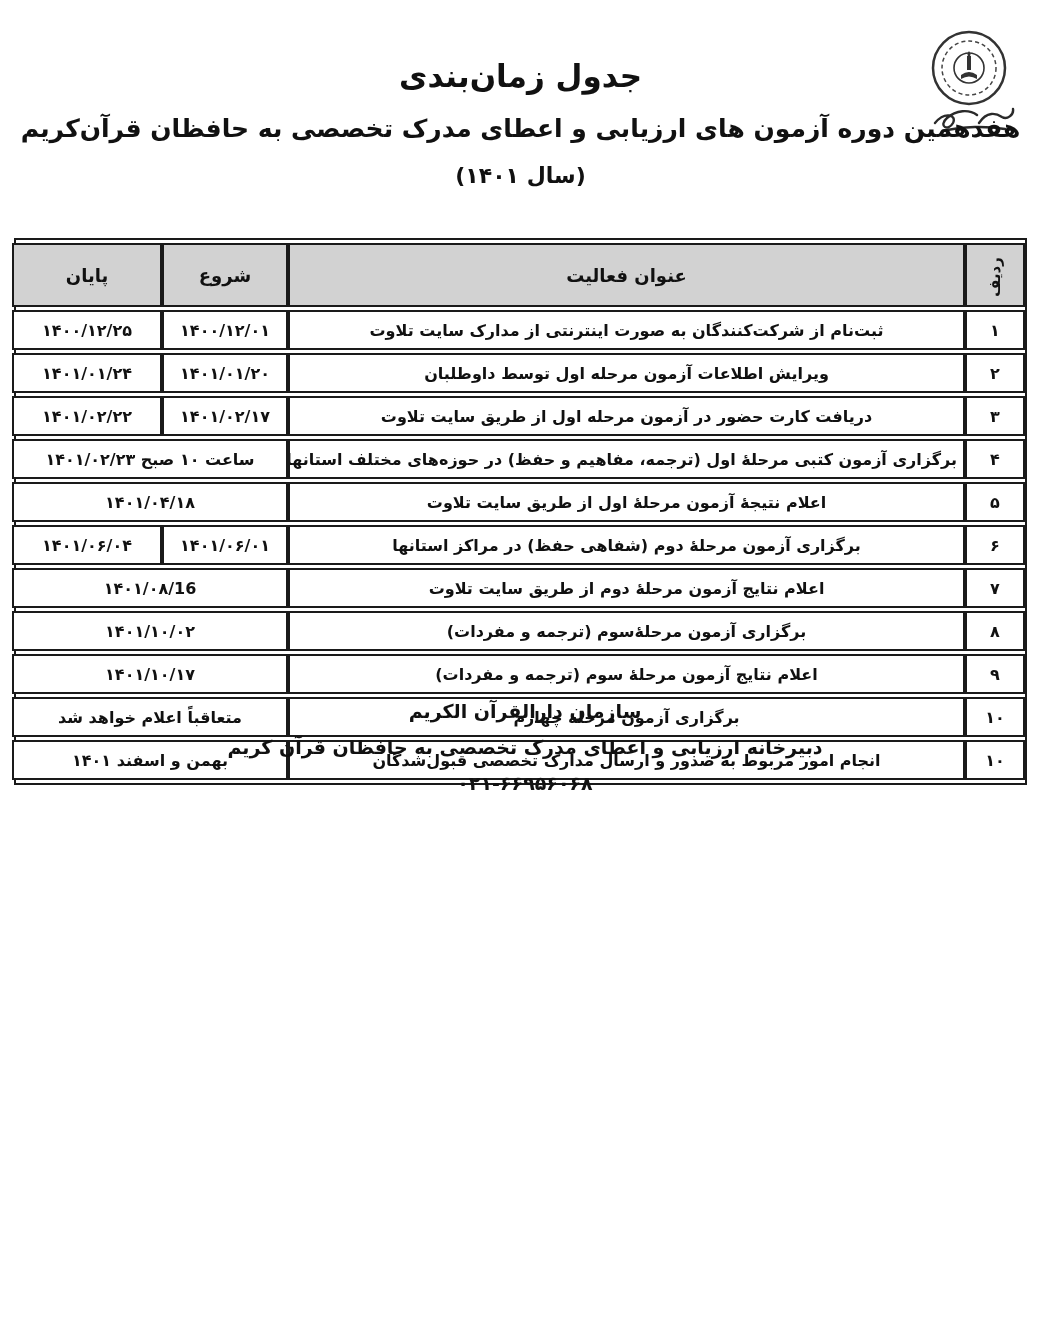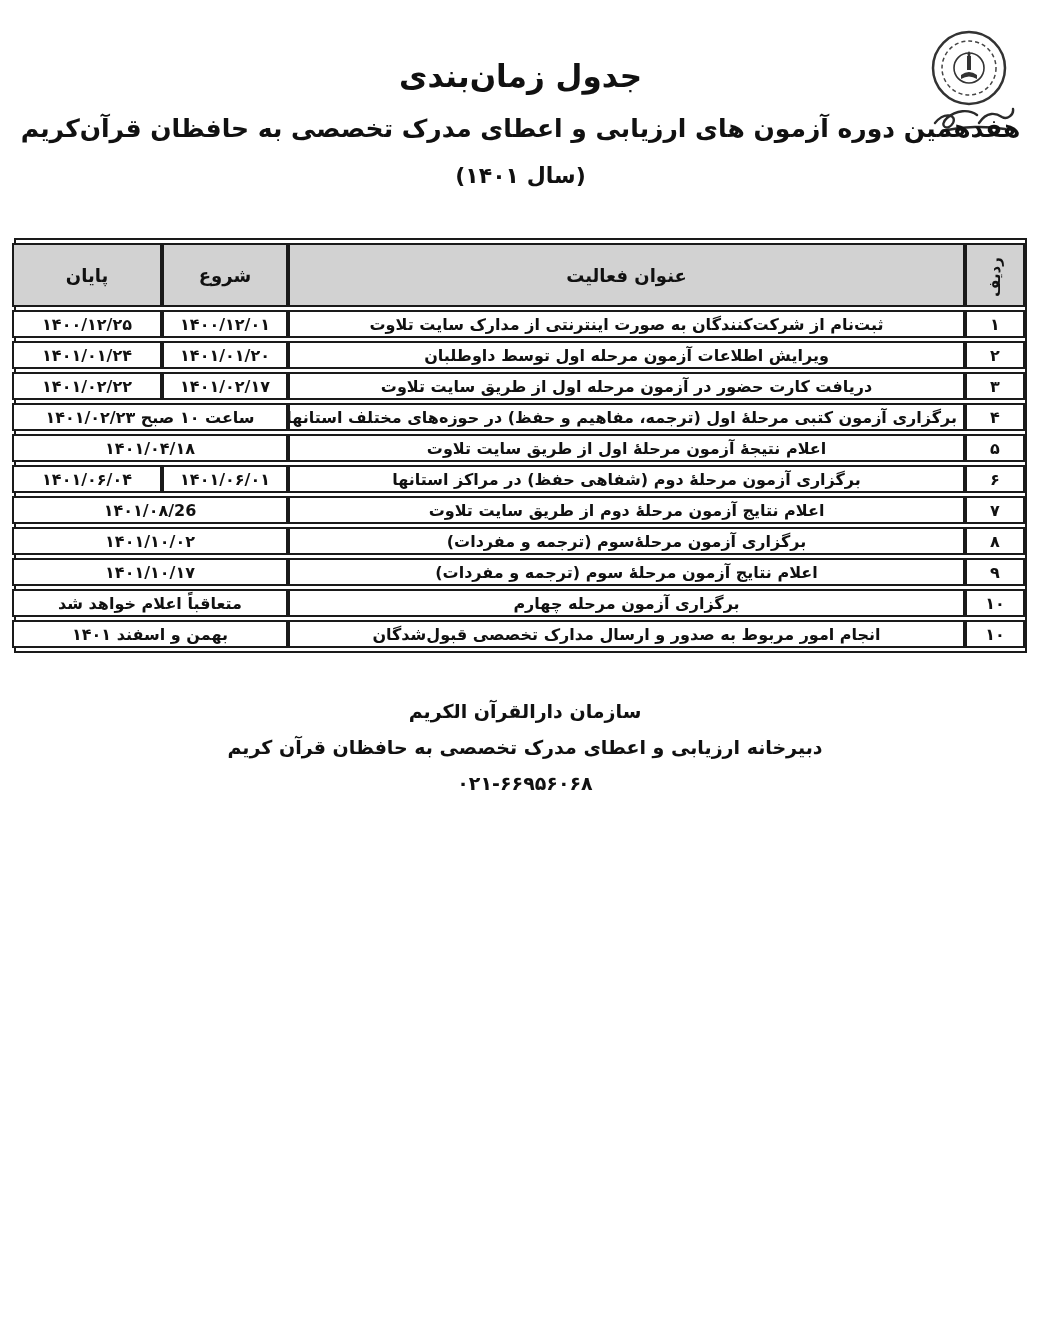--- a/index.html
+++ b/index.html
@@ -35,21 +35,21 @@
   }
   table.schedule th, table.schedule td{
     border:2px solid var(--border);
     text-align:center;vertical-align:middle;
     padding:0 6px;overflow:hidden;white-space:nowrap;
   }
   table.schedule th{
     background:var(--header-bg);
     height:64px;font-size:18px;
   }
-  table.schedule td{height:28px;font-size:16px;background:#ffffff;}
+  table.schedule td{height:40px;font-size:16px;background:#ffffff;}
   td.cell-activity{font-size:16px;}
   .rot{display:inline-block;transform:rotate(-90deg);font-size:15px;}
   td[dir="ltr"]{direction:ltr;}
   
   .doc-footer{position:absolute;top:700px;right:0;left:0;text-align:center;font-weight:bold;padding-left:9px;}
   .doc-footer .line{font-size:19px;margin-bottom:14px;}
   .doc-footer .phone{font-size:19px;letter-spacing:1px;}
 </style>
 </head>
 <body>
@@ -121,21 +121,21 @@
         </tr>
         <tr>
           <td>۶</td>
           <td class="cell-activity">برگزاری آزمون مرحلۀ دوم (شفاهی حفظ) در مراکز استانها</td>
           <td>۱۴۰۱/۰۶/۰۱</td>
           <td>۱۴۰۱/۰۶/۰۴</td>
         </tr>
         <tr>
           <td>۷</td>
           <td class="cell-activity">اعلام نتایج آزمون مرحلۀ دوم  از طریق سایت تلاوت</td>
-          <td colspan="2">۱۴۰۱/۰۸/26</td>
+          <td colspan="2">۱۴۰۱/۰۸/16</td>
         </tr>
         <tr>
           <td>۸</td>
           <td class="cell-activity">برگزاری آزمون مرحلۀ‌سوم (ترجمه و مفردات)</td>
           <td colspan="2">۱۴۰۱/۱۰/۰۲</td>
         </tr>
         <tr>
           <td>۹</td>
           <td class="cell-activity">اعلام نتایج آزمون مرحلۀ سوم (ترجمه و مفردات)</td>
           <td colspan="2">۱۴۰۱/۱۰/۱۷</td>

